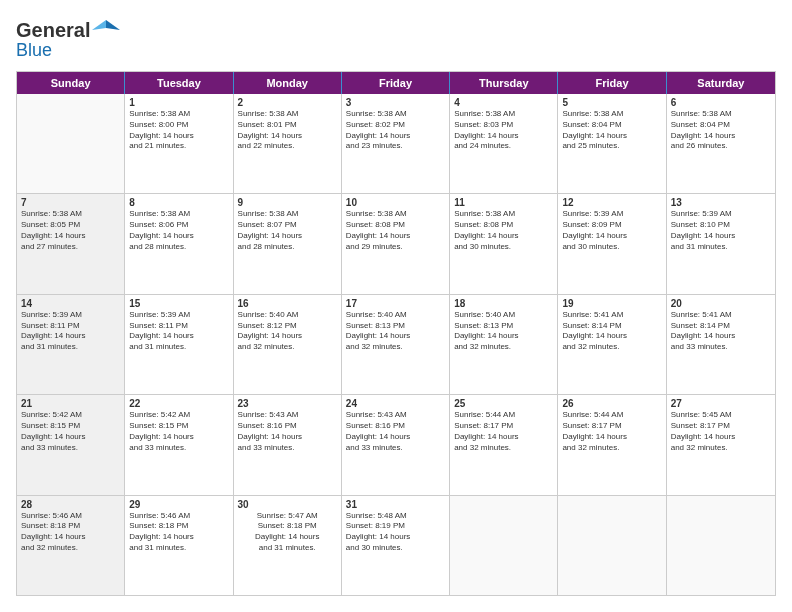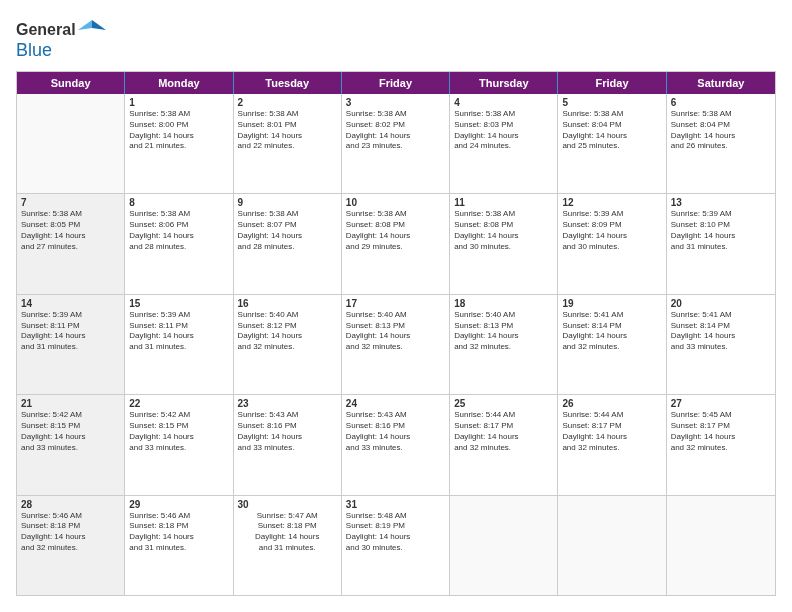--- a/index.html
+++ b/index.html
@@ -102,40 +102,40 @@
     }
   </style>
 </head>
 <body>
 
 <div class="page">
   <div class="header">
     <div class="logo">
       <div>
         <div style="display:flex;align-items:center;">
-          <span class="logo-general" style="font-size:16px;font-weight:bold;">General</span>
+          <span class="logo-general" style="font-size:20px;font-weight:bold;">General</span>
           <svg class="logo-icon" viewBox="0 0 28 28">
             <polygon points="14,4 28,14 14,12" fill="#1a6faf"></polygon>
             <polygon points="14,4 0,14 14,12" fill="#5ab4e8"></polygon>
           </svg>
         </div>
         <div class="logo-blue" style="font-size:18px;font-weight:normal;margin-top:-4px;">Blue</div>
       </div>
     </div>
     <div class="title-block">
       <div class="month-title"></div>
       <div class="subtitle"></div>
     </div>
   </div>
 
   <div class="calendar">
     <div class="cal-header">
     <div class="cal-header-cell">Sunday</div>
+        <div class="cal-header-cell">Tuesday</div>
         <div class="cal-header-cell">Monday</div>
-        <div class="cal-header-cell">Tuesday</div>
         <div class="cal-header-cell">Friday</div>
         <div class="cal-header-cell">Thursday</div>
         <div class="cal-header-cell">Friday</div>
         <div class="cal-header-cell">Saturday</div>
       </div>
     <div class="cal-body">
     <div class="cal-row">
           <div class="cal-cell empty"></div>
           <div class="cal-cell">
             <div class="day-num">1</div>

